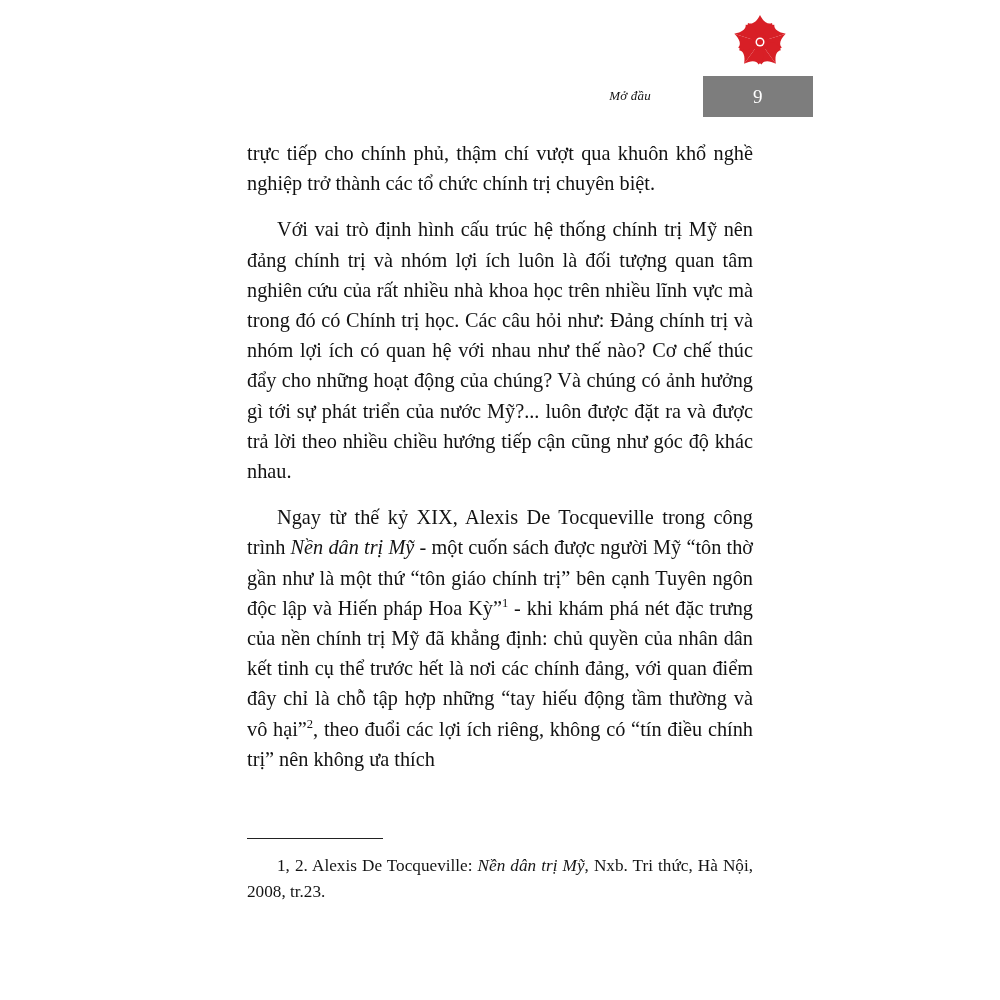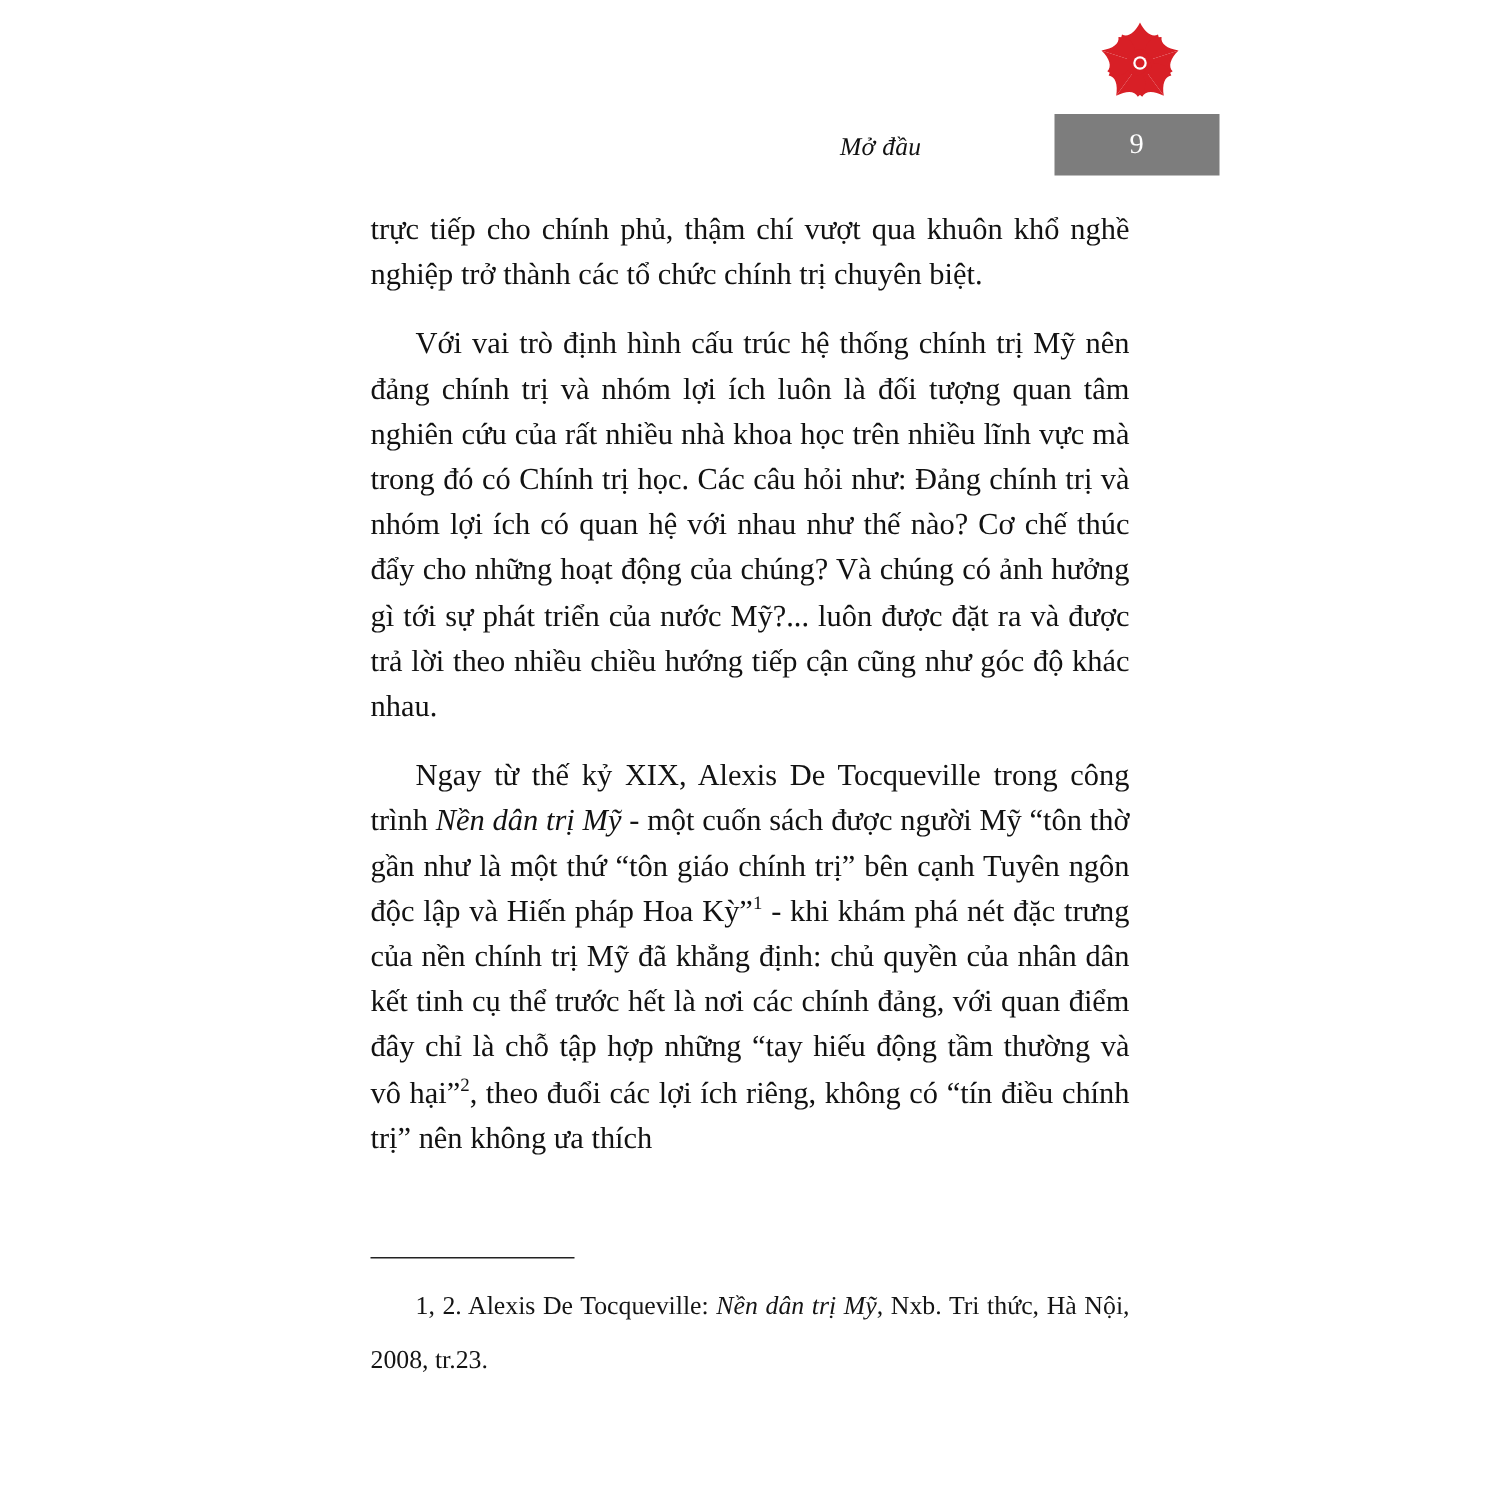--- a/index.html
+++ b/index.html
@@ -37,23 +37,23 @@
     height: 60px;
   }
   .logo-wrap svg {
     display: block;
   }
   .header-label {
     position: absolute;
     top: 88px;
     left: 560px;
     width: 140px;
-    text-align: left;
+    text-align: center;
     font-style: italic;
-    font-size: 17px;
+    font-size: 13px;
     color: #111111;
     letter-spacing: .2px;
   }
   .page-number-box {
     position: absolute;
     top: 76px;
     left: 703px;
     width: 110px;
     height: 41px;
     background: #7d7d7d;
@@ -106,21 +106,21 @@
   }
   .footnote-rule {
     width: 136px;
     height: 1px;
     background: #222222;
     margin: 0 0 14px 0;
   }
   .footnote {
     margin: 0;
     font-size: 17.2px;
-    line-height: 36px;
+    line-height: 26px;
     text-align: justify;
     color: #141414;
     text-indent: 30px;
   }
 </style>
 </head>
 <body>
 
 <div class="page">
 

